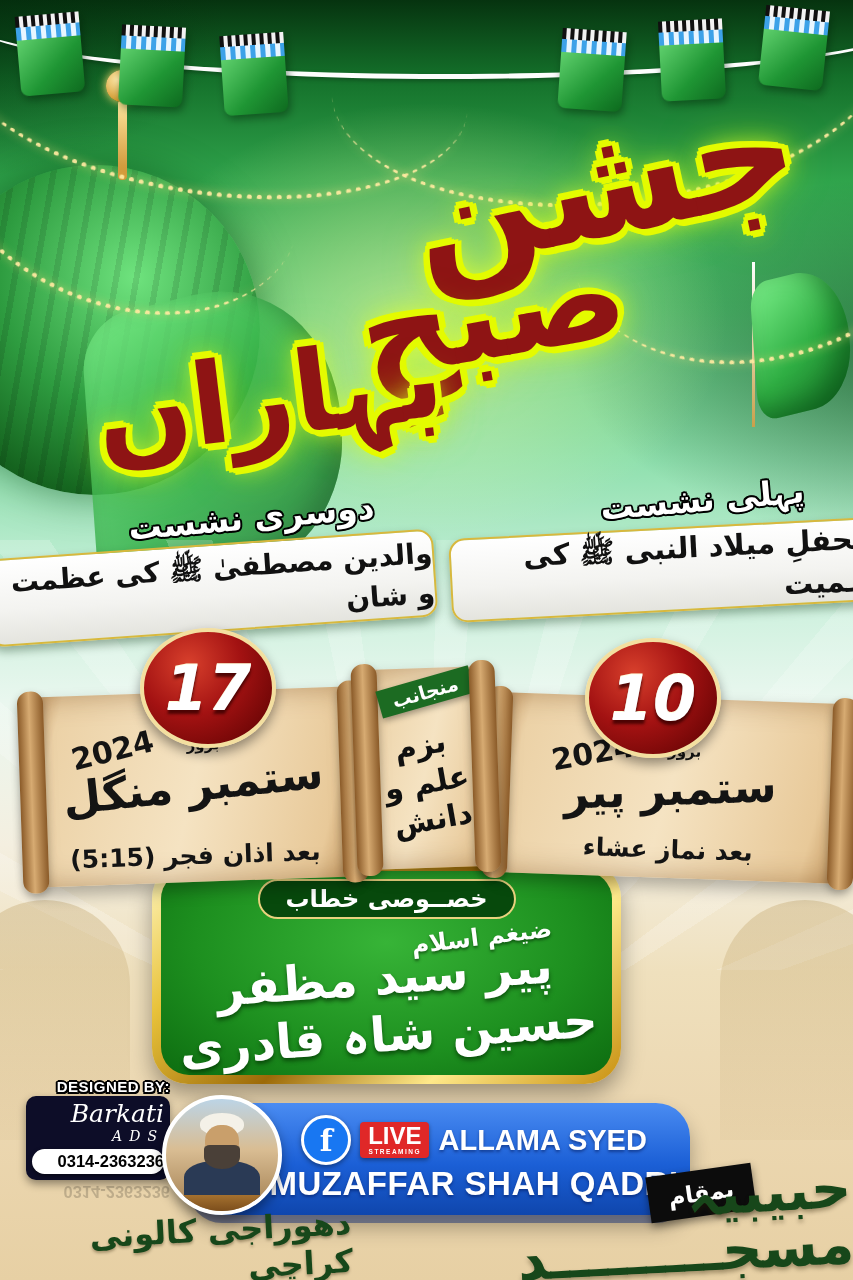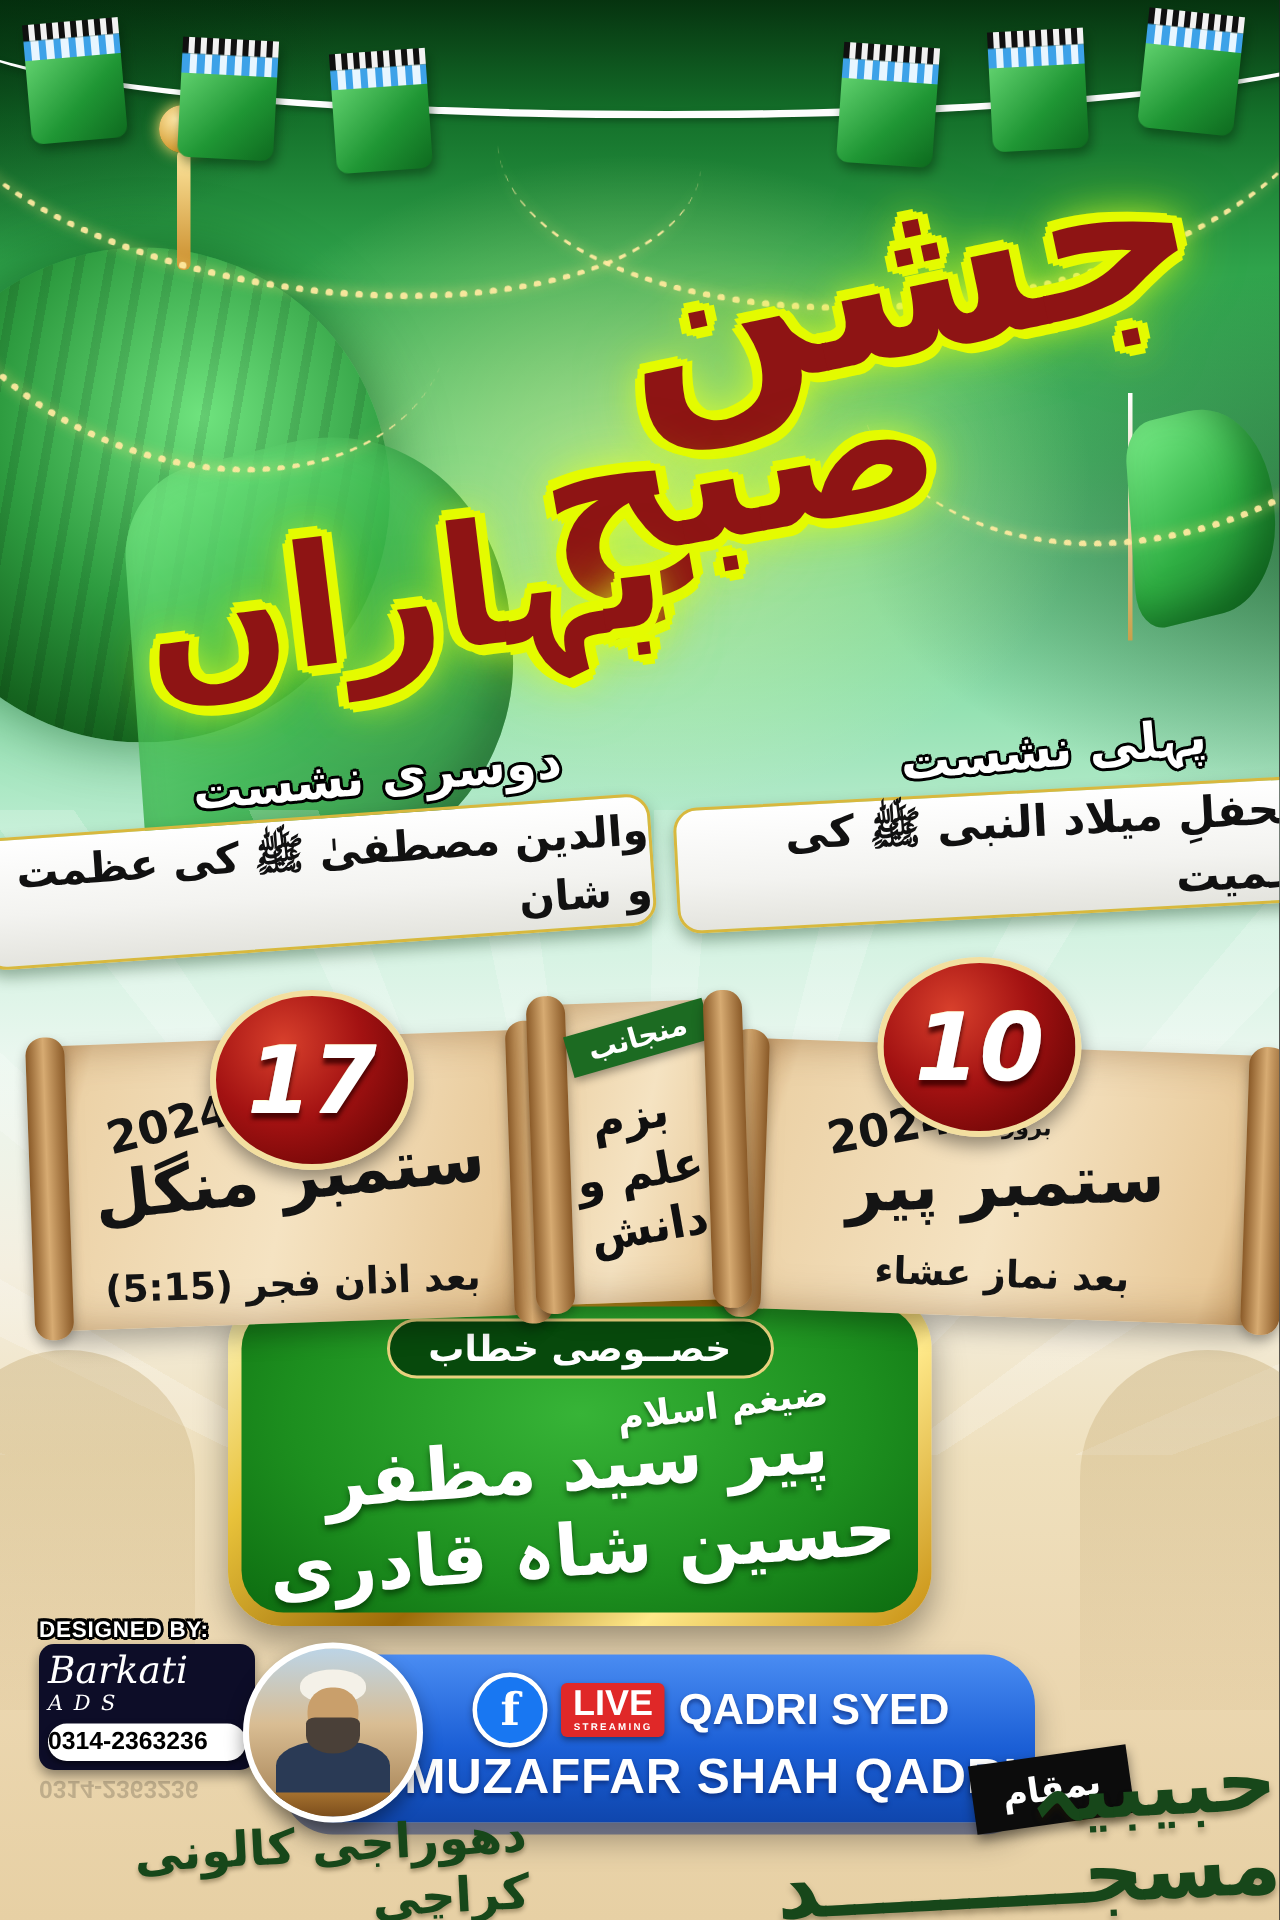--- a/index.html
+++ b/index.html
@@ -72,21 +72,21 @@
     background:linear-gradient(135deg,#fff7c0 0%,#e8c23a 22%,#9c6a08 48%,#ffe98a 72%,#c89010 100%);
     box-shadow:0 10px 22px rgba(0,0,0,.35);}
   .green-panel{position:relative;width:100%;height:100%;border-radius:28px;
     background:radial-gradient(ellipse at 50% 35%,#37b437 0%,#1d8f1f 60%,#0d6c10 100%);overflow:hidden;}
   .khitab-pill{position:absolute;left:50%;top:8px;transform:translateX(-50%);background:#07490c;color:#fff;
     border:2px solid #e9d27e;border-radius:22px;padding:4px 26px;font-weight:bold;font-size:24px;white-space:nowrap;}
   .honorific{position:absolute;right:60px;top:52px;color:#fff;font-weight:bold;font-size:24px;transform:rotate(-7deg);text-shadow:0 2px 3px rgba(0,40,0,.6);}
   .speaker-name{position:absolute;left:16px;right:16px;top:78px;color:#fff;font-weight:bold;font-size:48px;line-height:1.18;
     text-align:center;transform:rotate(-4deg);text-shadow:0 3px 4px rgba(0,45,0,.65);}
   
-  .designer{position:absolute;left:26px;top:1078px;width:144px;text-align:left;font-family:"Liberation Sans",sans-serif;}
+  .designer{position:absolute;left:26px;top:1078px;width:144px;text-align:right;font-family:"Liberation Sans",sans-serif;}
   .des-label{color:#fff;font-weight:800;font-size:15px;letter-spacing:.5px;}
   .des-box{margin-top:1px;background:#0d0d28;border-radius:10px;padding:5px 6px 6px;box-shadow:0 4px 8px rgba(0,0,0,.4);}
   .des-brand{font-family:"DejaVu Serif",serif;font-style:italic;color:#fff;font-size:25px;line-height:1;}
   .des-brand2{font-family:"DejaVu Serif",serif;font-style:italic;color:#fff;font-size:14px;letter-spacing:7px;margin-top:2px;}
   .des-phone{margin-top:5px;background:#fff;border-radius:13px;color:#000;font-weight:800;font-size:16.5px;padding:3px 0;box-shadow:0 2px 4px rgba(0,0,0,.5);}
   .des-reflect{margin-top:2px;transform:scaleY(-1);opacity:.18;color:#000;font-weight:800;font-size:16.5px;}
   
   .livebar{position:absolute;left:188px;top:1103px;width:502px;height:112px;border-radius:34px;
     background:linear-gradient(180deg,#4a8cf2 0%,#1b5fd6 55%,#0f46ad 100%);
     box-shadow:0 8px 0 rgba(10,40,120,.45),0 12px 20px rgba(0,0,0,.3);
@@ -180,21 +180,21 @@
   <div class="daycircle" style="left:585px;top:638px;">
     <span class="daynum">10</span>
   </div>
   <div class="scroll" style="left:492px;top:698px;width:356px;height:180px;transform:rotate(2deg);z-index:5;">
     <div class="abs yeartxt" style="left:58px;top:40px;">2024</div>
     <div class="abs biroz" dir="rtl" lang="ur" style="left:175px;top:44px;">بروز</div>
     <div class="abs weekday" dir="rtl" lang="ur" style="left:0;right:0;top:70px;text-align:center;transform:rotate(-4deg);">ستمبر پیر</div>
     <div class="abs timetxt" dir="rtl" lang="ur" style="left:0;right:0;bottom:14px;text-align:center;">بعد نماز عشاء</div>
   </div>
 
-  <div class="daycircle" style="left:140px;top:660px;text-align:right;">
+  <div class="daycircle" style="left:140px;top:628px;text-align:right;">
     <span class="daynum">17</span>
   </div>
   <div class="scroll" style="left:28px;top:692px;width:330px;height:190px;transform:rotate(-2deg);z-index:5;">
     <div class="abs yeartxt" style="left:44px;top:38px;">2024</div>
     <div class="abs biroz" dir="rtl" lang="ur" style="left:160px;top:44px;">بروز</div>
     <div class="abs weekday" dir="rtl" lang="ur" style="left:0;right:0;top:72px;text-align:center;transform:rotate(-4deg);">ستمبر منگل</div>
     <div class="abs timetxt" dir="rtl" lang="ur" style="left:0;right:0;bottom:12px;text-align:center;">بعد اذان فجر (5:15)</div>
   </div>
 
   <div class="scroll" style="left:362px;top:668px;width:128px;height:200px;transform:rotate(-2deg);z-index:5;">
@@ -227,21 +227,21 @@
       <div class="av-face"></div>
       <div class="av-beard"></div>
       <div class="av-desk"></div>
     </div>
     <div class="lb-row">
       <div class="fb-circle">f</div>
       <div class="live-badge">
         <div class="live-word">LIVE</div>
         <div class="stream-word">STREAMING</div>
       </div>
-      <div class="lb-name1">QADRI SYED</div>
+      <div class="lb-name1">ALLAMA SYED</div>
     </div>
     <div class="lb-name2">MUZAFFAR SHAH QADRI</div>
   </div>
 
   <div class="venue-badge" dir="rtl" lang="ur">بمقام</div>
   <div class="venue-line">
     <div class="venue-masjid" dir="rtl" lang="ur">حبیبیہ مسجـــــــــد</div>
     <div class="venue-addr" dir="rtl" lang="ur">دھوراجی کالونی کراچی</div>
   </div>
 

